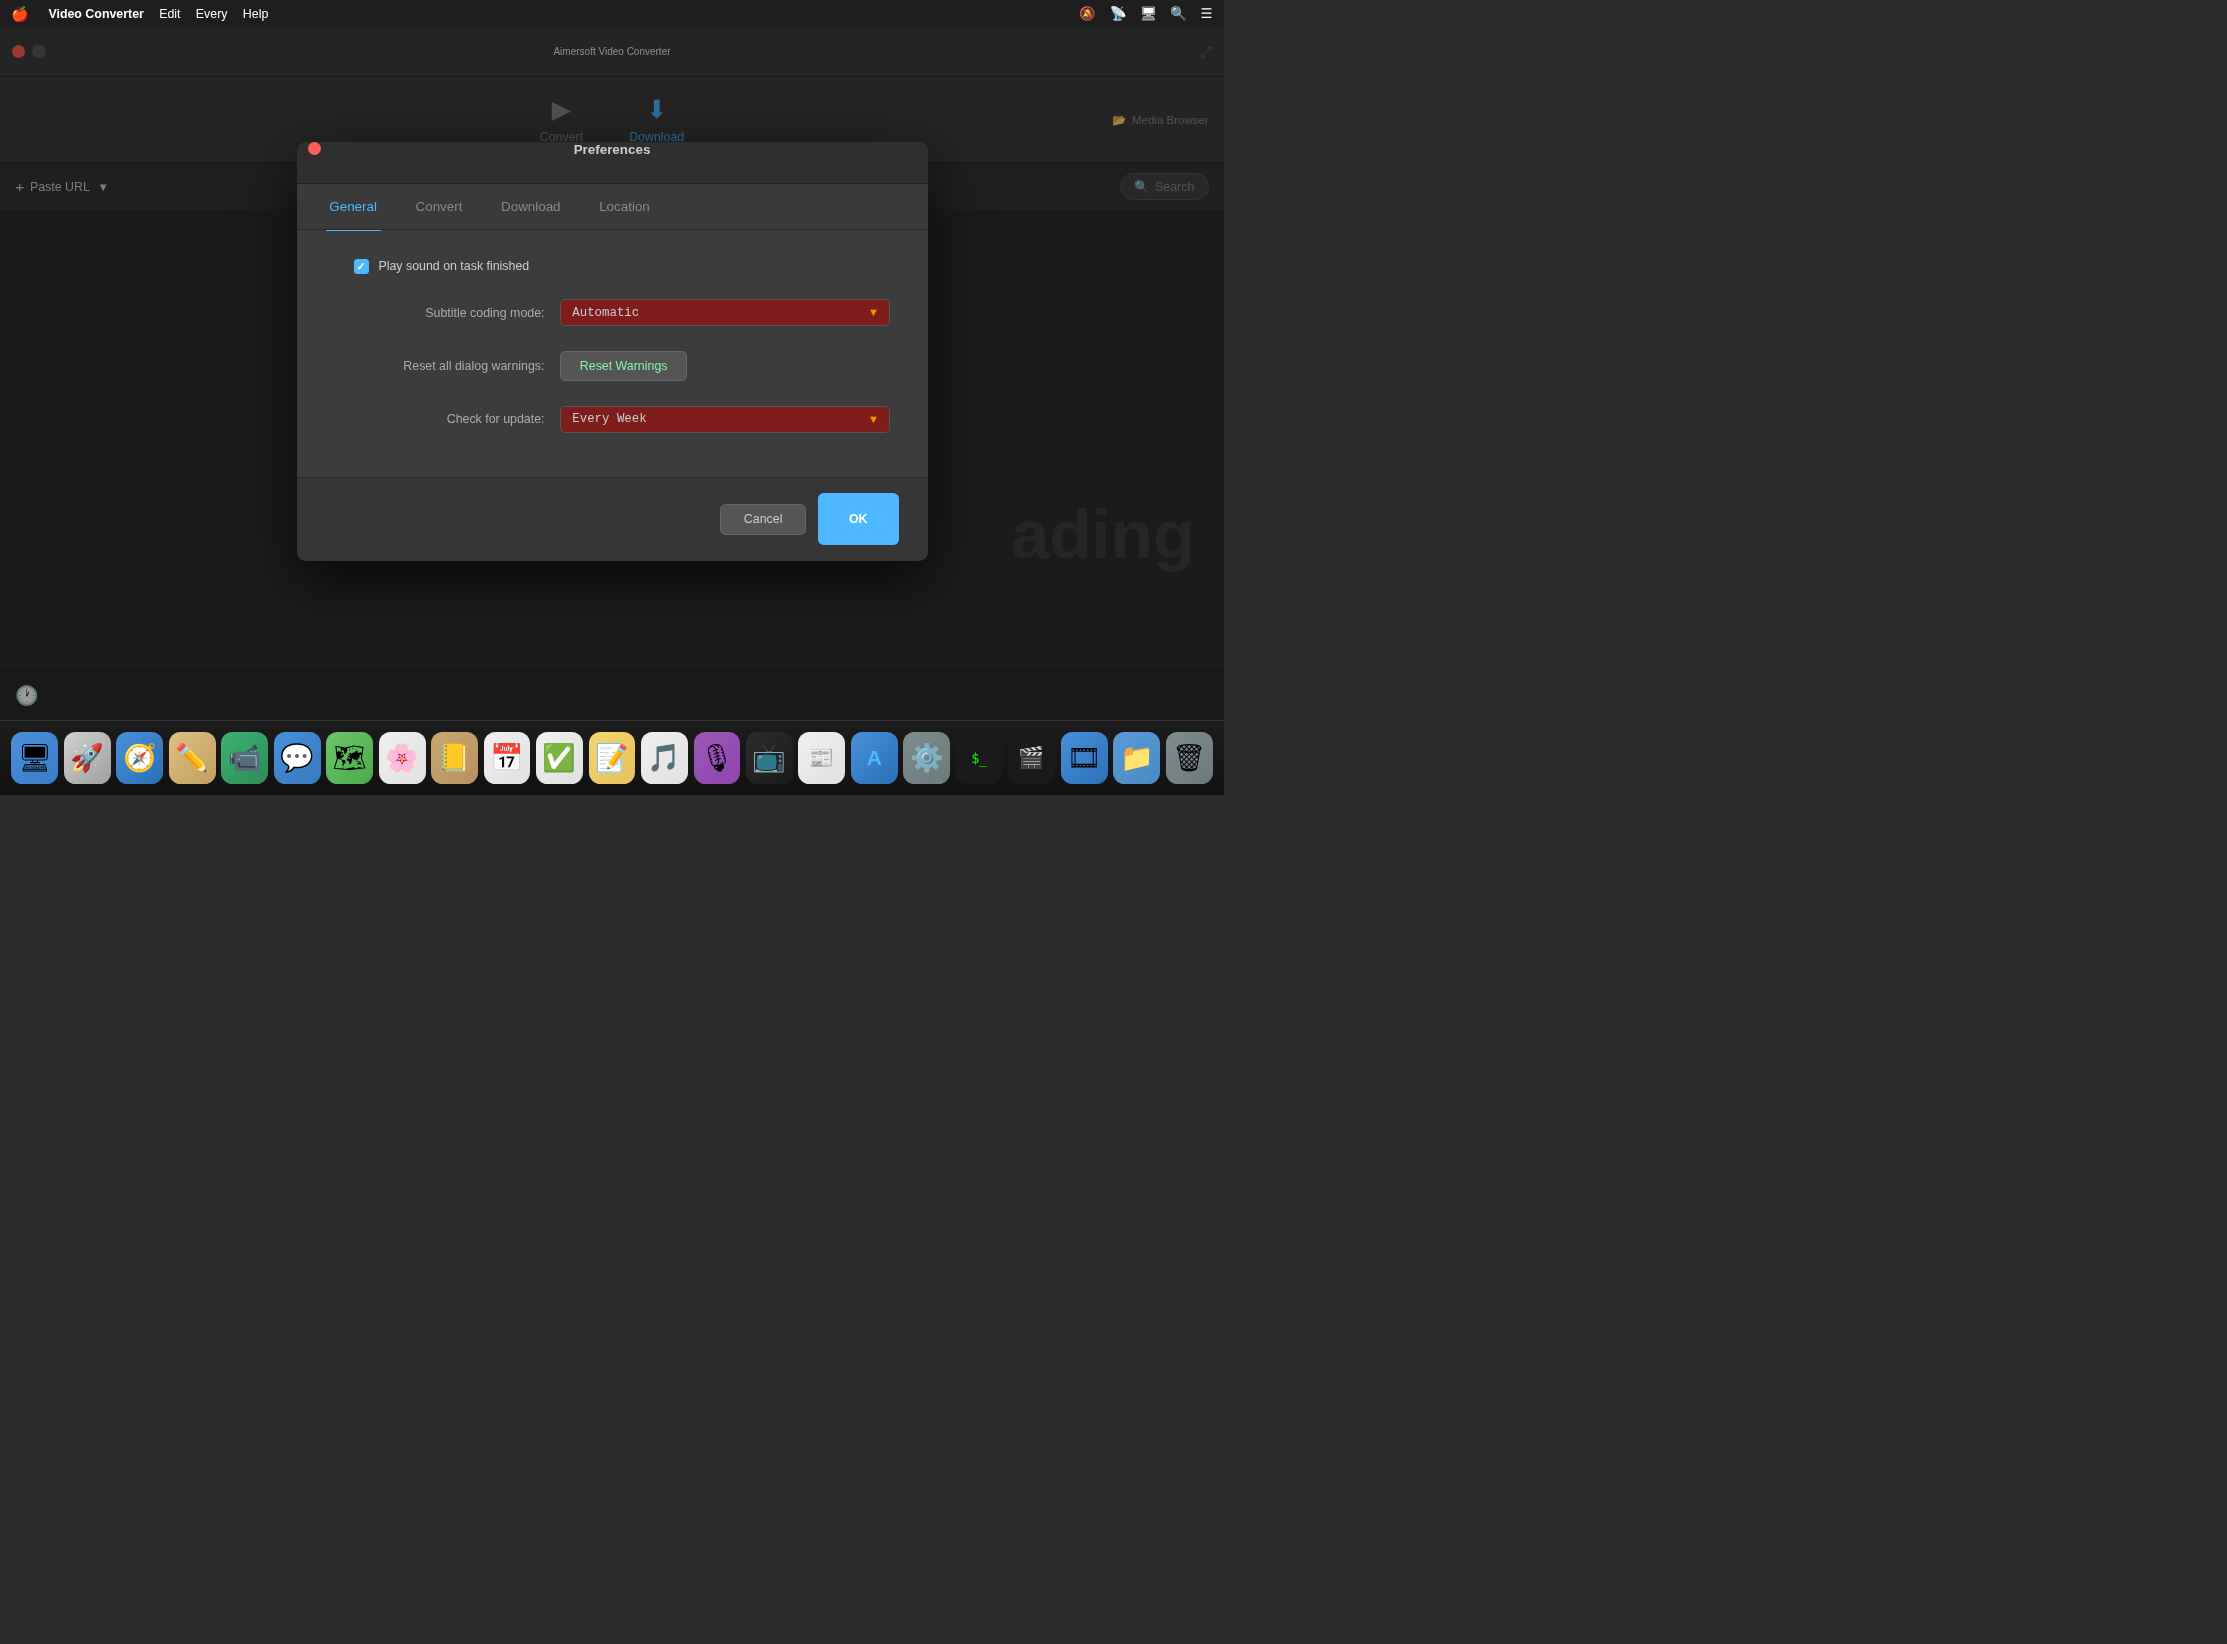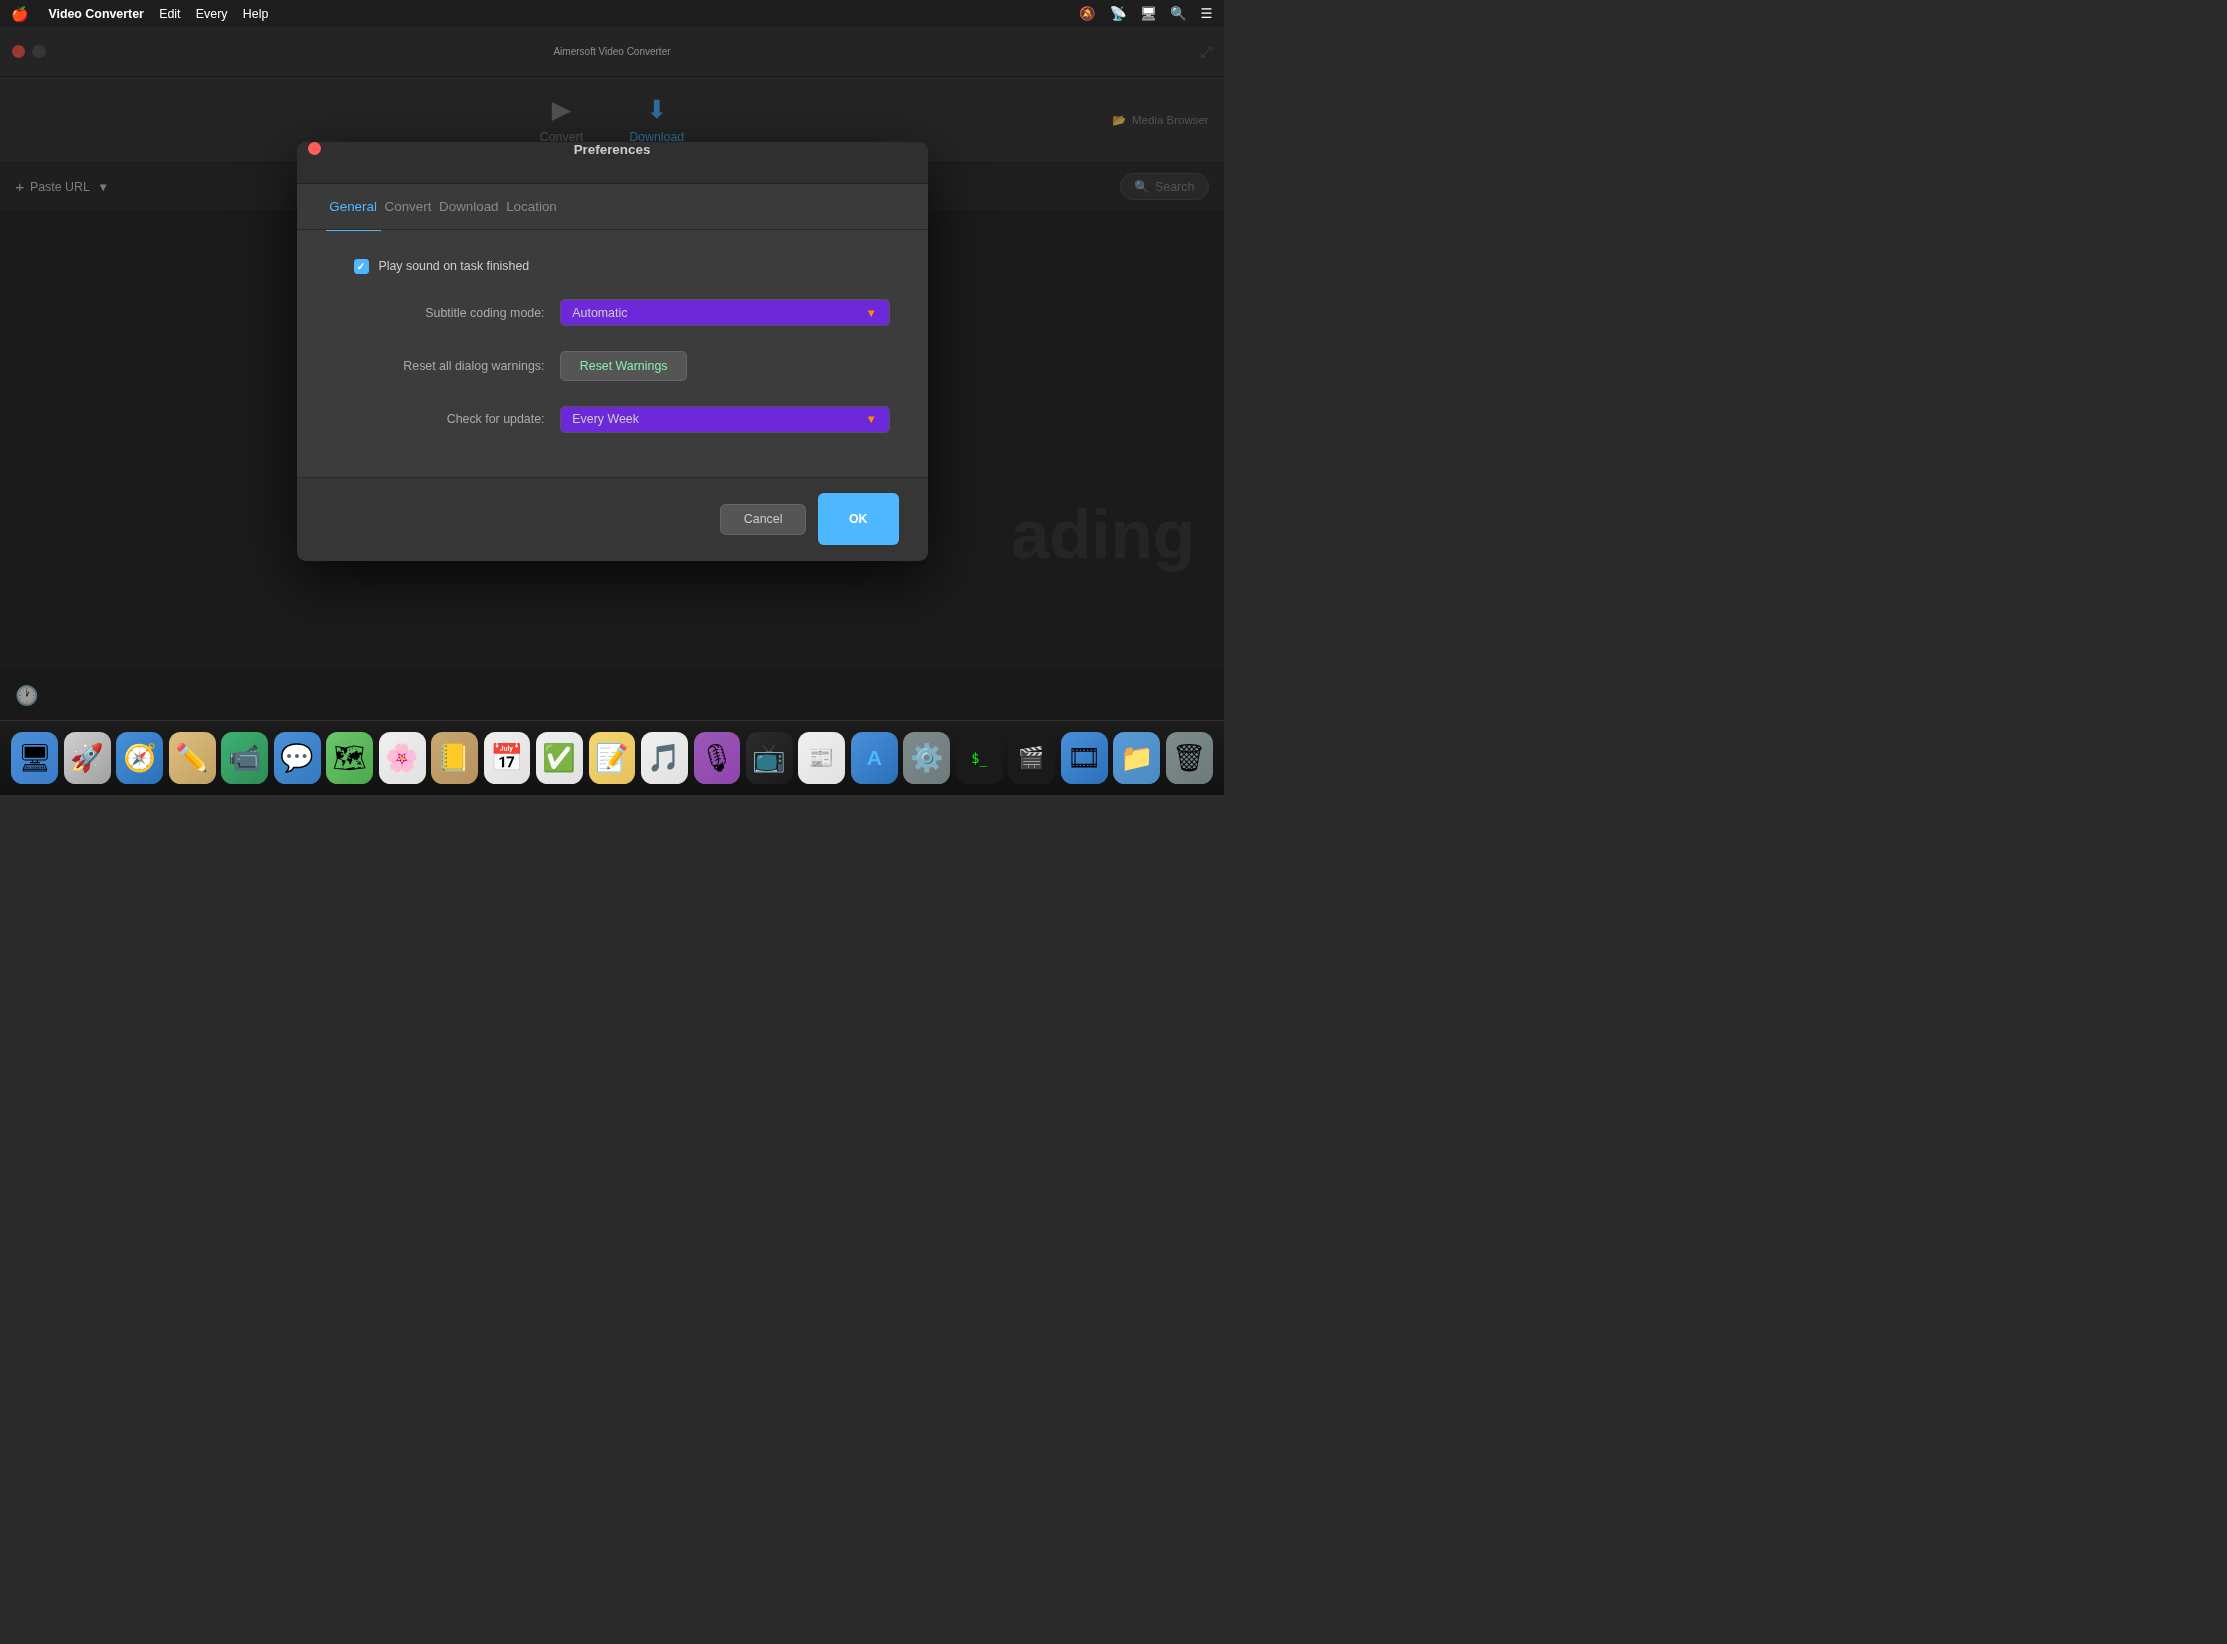--- a/index.html
+++ b/index.html
@@ -297,20 +297,21 @@
       color: #ccc;
       font-size: 13.4px;
       font-weight: 600;
     }
     .modal-tabs {
       display: flex;
       align-items: center;
       padding: 0 29px;
       border-bottom: 1.9px solid #2a2a2a;
       background: #3a3a3a;
+      gap: 31px;
     }
     .modal-tab {
       padding: 15.3px 3.8px;
       font-size: 13.4px;
       color: #888;
       cursor: pointer;
       border-bottom: 1.9px solid transparent;
       margin-bottom: -1.9px;
     }
     .modal-tab.active {
@@ -361,27 +362,28 @@
       font-size: 10.5px;
       font-weight: bold;
     }
     .checkbox-label {
       color: #ccc;
       font-size: 12.4px;
     }
     .select-wrapper {
       display: flex;
       align-items: center;
-      background: #6d28d9;
+      background: #7f1d1d;
       border: 1px solid #555;
       border-radius: 4.8px;
       padding: 5.7px 11.5px;
       cursor: pointer;
       min-width: 210px;
       justify-content: space-between;
+      font-family: Liberation Mono, monospace;
     }
     .select-value {
       color: #ccc;
       font-size: 12.4px;
     }
     .select-arrow {
       color: #ff8c00;
       font-size: 11.5px;
     }
     .reset-btn {

